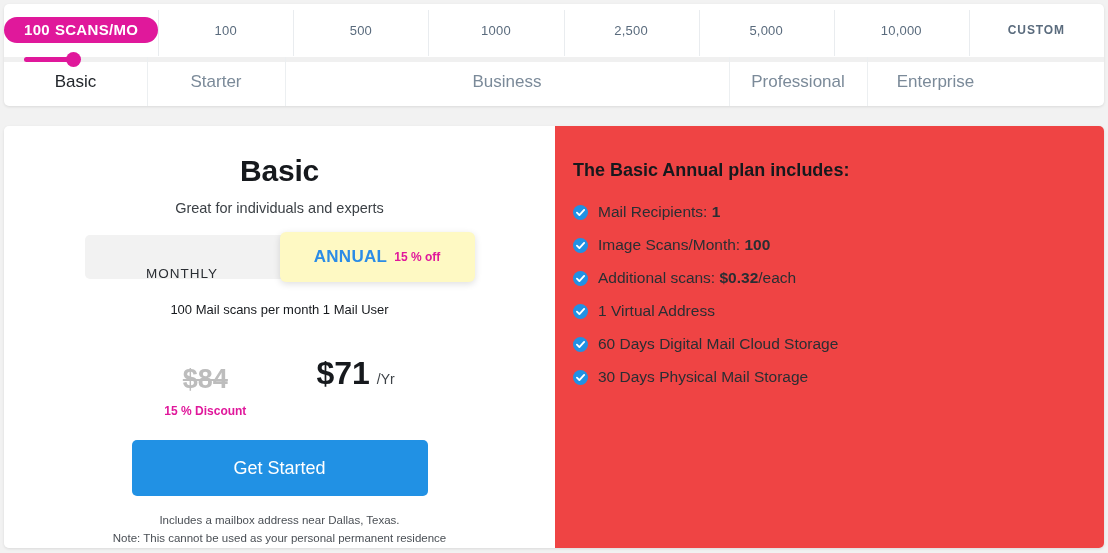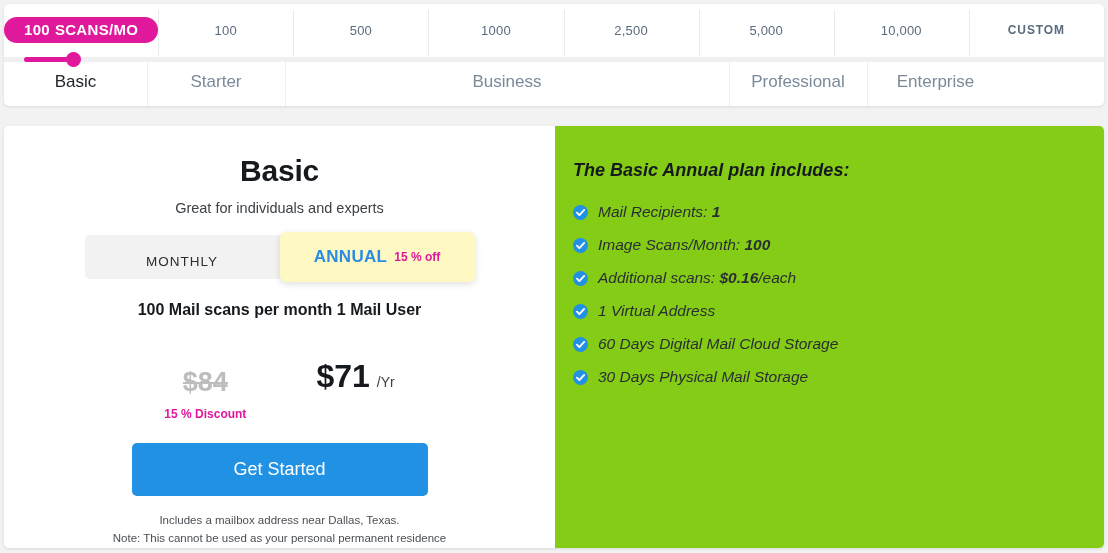--- a/index.html
+++ b/index.html
@@ -157,21 +157,21 @@
   }
   .toggle-bg {
     position: absolute;
     left: 0; top: 0;
     width: 375px; height: 44px;
     background: #f2f2f2;
     border-radius: 5px;
   }
   .toggle-monthly {
     position: absolute;
-    left: 0; top: 4px;
+    left: 0; top: 16px;
     width: 195px; height: 44px;
     display: flex; align-items: center; justify-content: center;
     font-size: 13.5px;
     letter-spacing: 1px;
     color: #2a2e33;
   }
   .toggle-annual {
     position: absolute;
     left: 195px; top: -3px;
     width: 195px; height: 50px;
@@ -190,22 +190,22 @@
   .toggle-annual .off {
     font-size: 12px;
     font-weight: 700;
     color: #e0189b;
   }
 
   .scan-summary {
     margin-top: 22px;
     width: 300px;
     text-align: center;
-    font-size: 16px;
-    font-weight: 700;
+    font-size: 13px;
+    font-weight: 400;
     color: #16191d;
     line-height: 1.42;
   }
 
   .price-row {
     margin-top: 36px;
     width: 390px;
     display: flex;
     align-items: flex-start;
     justify-content: center;
@@ -245,23 +245,22 @@
     width: 430px;
     text-align: center;
     font-size: 11.5px;
     color: #4a4f55;
     line-height: 1.55;
   }
 
   
   .features-panel {
     flex: 1;
-    background: #84cc16;
+    background: #ef4444;
     padding: 34px 0 0 18px;
-    font-style: italic;
   }
   .features-title {
     font-size: 18px;
     font-weight: 700;
     color: #16191d;
     margin-bottom: 22px;
   }
   .feature-item {
     display: flex;
     align-items: center;
@@ -366,21 +365,21 @@
               <circle cx="8" cy="8" r="8" fill="#2191e4"></circle>
               <path d="M4.2 8.2 L6.8 10.8 L11.9 5.3" fill="none" stroke="#ffffff" stroke-width="2" stroke-linecap="round" stroke-linejoin="round"></path>
             </svg>
             <span class="feature-text">Image Scans/Month: <span class="b">100</span></span>
           </div>
           <div class="feature-item">
             <svg class="check" viewBox="0 0 16 16">
               <circle cx="8" cy="8" r="8" fill="#2191e4"></circle>
               <path d="M4.2 8.2 L6.8 10.8 L11.9 5.3" fill="none" stroke="#ffffff" stroke-width="2" stroke-linecap="round" stroke-linejoin="round"></path>
             </svg>
-            <span class="feature-text">Additional scans: <span class="b">$0.16</span>/each</span>
+            <span class="feature-text">Additional scans: <span class="b">$0.32</span>/each</span>
           </div>
           <div class="feature-item">
             <svg class="check" viewBox="0 0 16 16">
               <circle cx="8" cy="8" r="8" fill="#2191e4"></circle>
               <path d="M4.2 8.2 L6.8 10.8 L11.9 5.3" fill="none" stroke="#ffffff" stroke-width="2" stroke-linecap="round" stroke-linejoin="round"></path>
             </svg>
             <span class="feature-text">1 Virtual Address</span>
           </div>
           <div class="feature-item">
             <svg class="check" viewBox="0 0 16 16">

